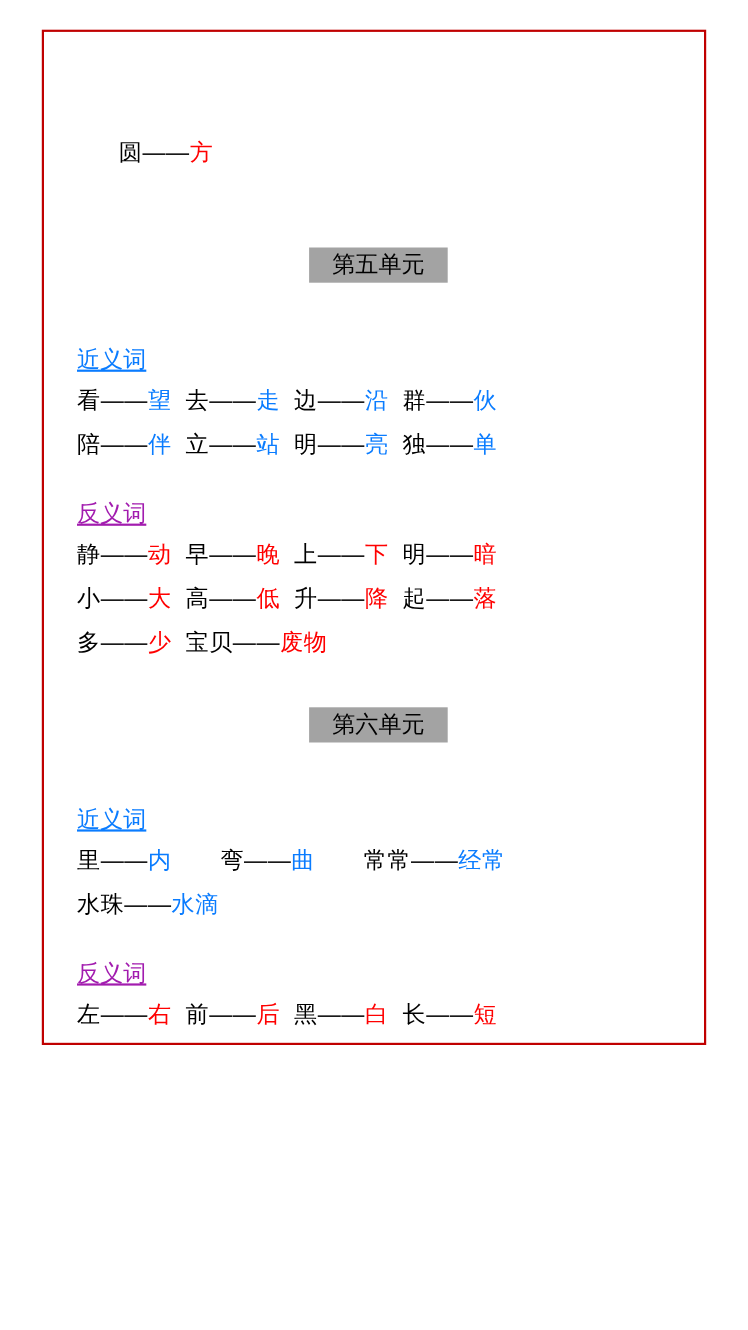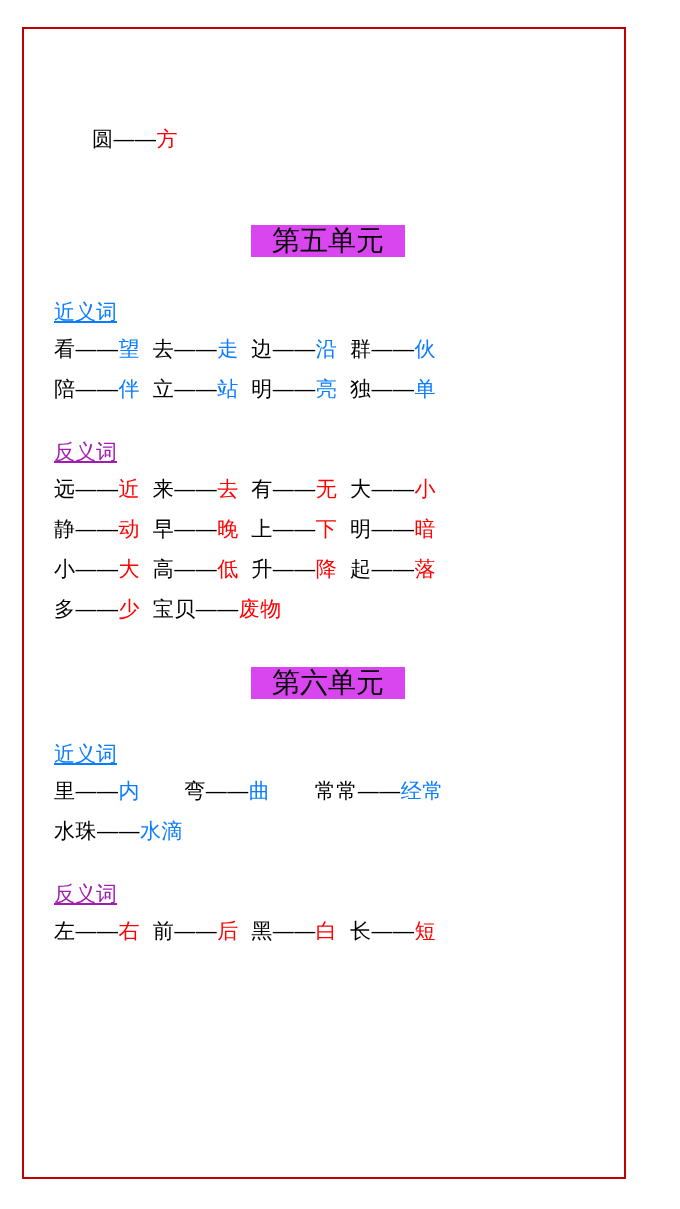--- a/index.html
+++ b/index.html
@@ -7,24 +7,24 @@
     padding: 0;
     background: #ffffff;
   }
   body {
     width: 680px;
     height: 1209px;
     font-family: "Liberation Sans", sans-serif;
   }
   .page {
     position: absolute;
-    left: 22px;
+    left: 38px;
     top: 27px;
     width: 604px;
-    height: 1152px;
+    height: 923px;
     border: 2px solid #c00000;
     box-sizing: border-box;
     background: #ffffff;
   }
   .content {
     position: absolute;
     left: 30px;
     top: 50px;
     right: 22px;
   }
@@ -39,33 +39,33 @@
   .red  { color: #ff0000; }
   .gap-md { display: block; height: 26px; }
   .gap-lg { display: block; height: 38px; }
 
   .unit-heading {
     text-align: center;
     margin: 0;
   }
   .unit-heading span.badge {
     display: inline-block;
-    background: #d946ef;
+    background: #a3a3a3;
     color: #000000;
-    font-size: 28px;
+    font-size: 21px;
     line-height: 30px;
     padding: 1px 21px;
   }
   .sect-title {
     font-size: 21px;
     line-height: 34px;
     text-decoration: underline;
     display: inline-block;
   }
-  .sect-title.syn { color: #0a7cff; }
+  .sect-title.syn { color: #0a7cff; margin-top: 16px; }
   .sect-title.ant { color: #a21caf; }
 </style>
 </head>
 <body>
 
 <div class="page">
   <div class="content">
 
     <div class="line">
       <span>圆——</span><span class="red">方</span>
@@ -74,21 +74,20 @@
     <span class="gap-md"></span>
 
     <div id="units-root">
         <div class="unit-heading"><span class="badge">第五单元</span></div>
         <span class="gap-lg"></span>
         <div><span class="sect-title syn">近义词</span></div>
         <div class="line"><span>看——</span><span class="blue">望</span><span>  去——</span><span class="blue">走</span><span>  边——</span><span class="blue">沿</span><span>  群——</span><span class="blue">伙</span></div>
         <div class="line"><span>陪——</span><span class="blue">伴</span><span>  立——</span><span class="blue">站</span><span>  明——</span><span class="blue">亮</span><span>  独——</span><span class="blue">单</span></div>
         <span class="gap-md"></span>
         <div><span class="sect-title ant">反义词</span></div>
-        <div class="line"><span>远——</span><span class="red">近</span><span>  来——</span><span class="red">去</span><span>  有——</span><span class="red">无</span><span>  大——</span><span class="red">小</span></div>
         <div class="line"><span>静——</span><span class="red">动</span><span>  早——</span><span class="red">晚</span><span>  上——</span><span class="red">下</span><span>  明——</span><span class="red">暗</span></div>
         <div class="line"><span>小——</span><span class="red">大</span><span>  高——</span><span class="red">低</span><span>  升——</span><span class="red">降</span><span>  起——</span><span class="red">落</span></div>
         <div class="line"><span>多——</span><span class="red">少</span><span>  宝贝——</span><span class="red">废物</span></div>
         <span class="gap-lg"></span>
         <div class="unit-heading"><span class="badge">第六单元</span></div>
         <span class="gap-lg"></span>
         <div><span class="sect-title syn">近义词</span></div>
         <div class="line"><span>里——</span><span class="blue">内</span><span>       弯——</span><span class="blue">曲</span><span>       常常——</span><span class="blue">经常</span></div>
         <div class="line"><span>水珠——</span><span class="blue">水滴</span></div>
         <span class="gap-md"></span>

